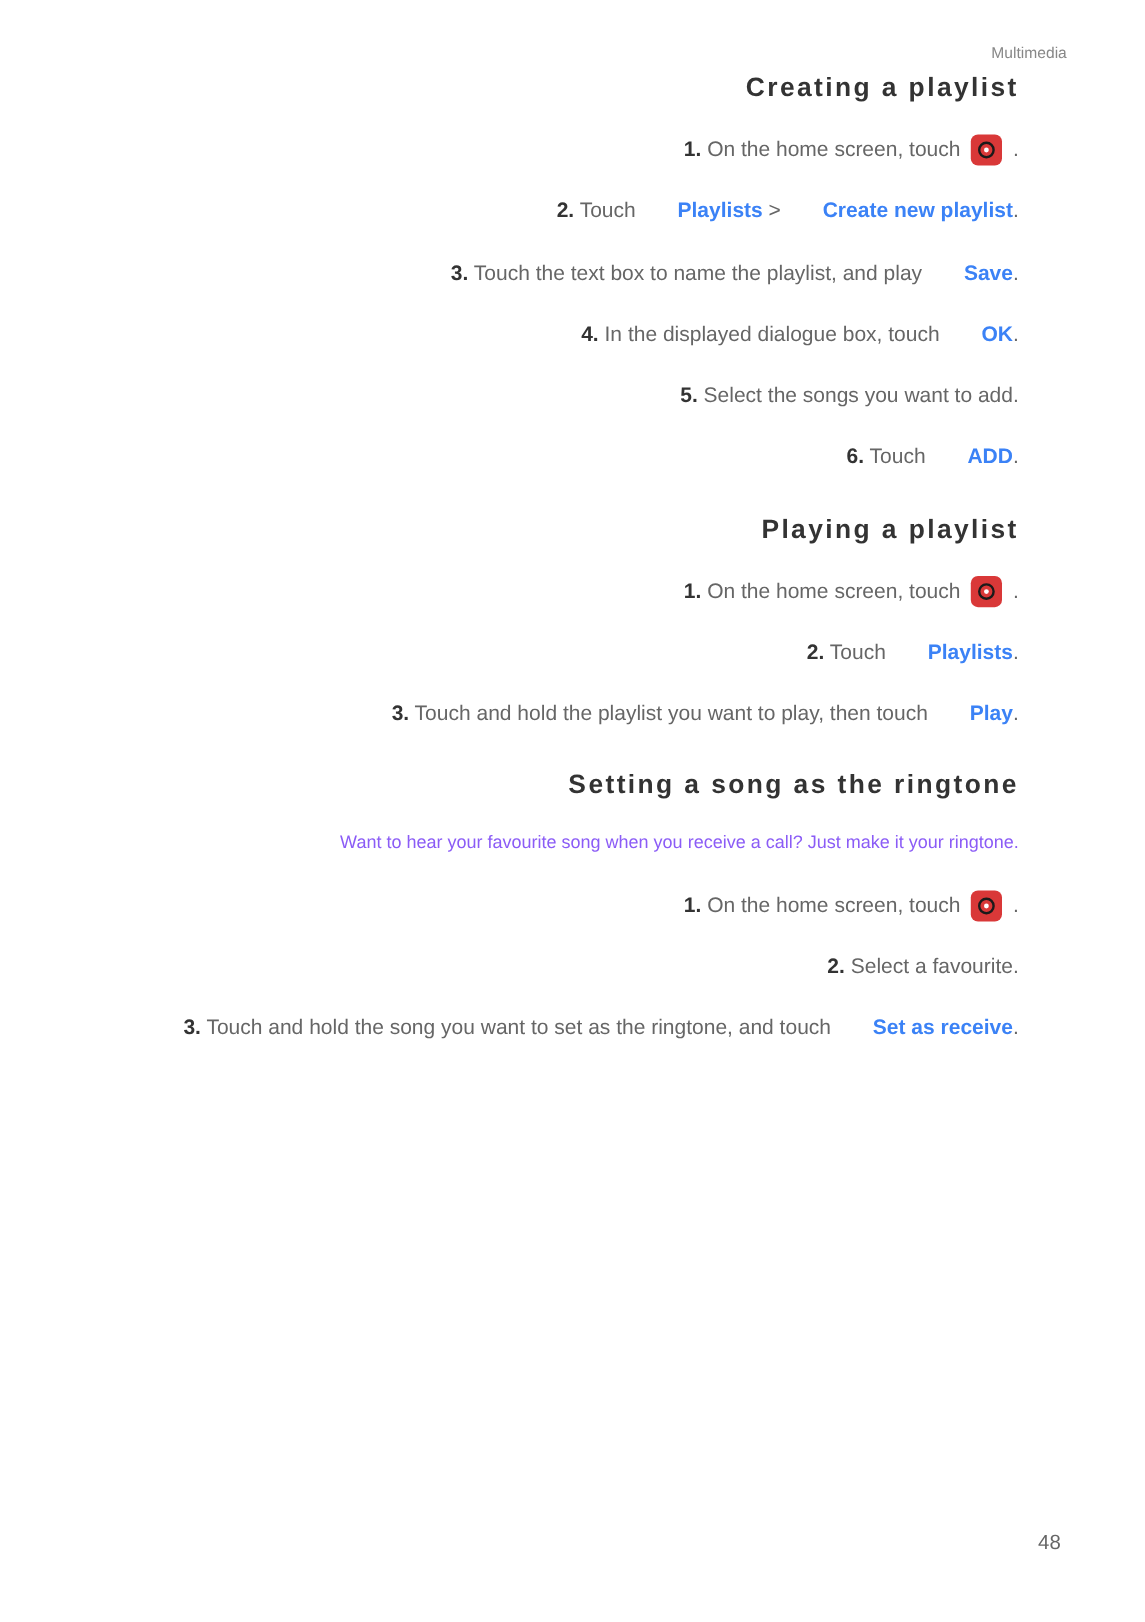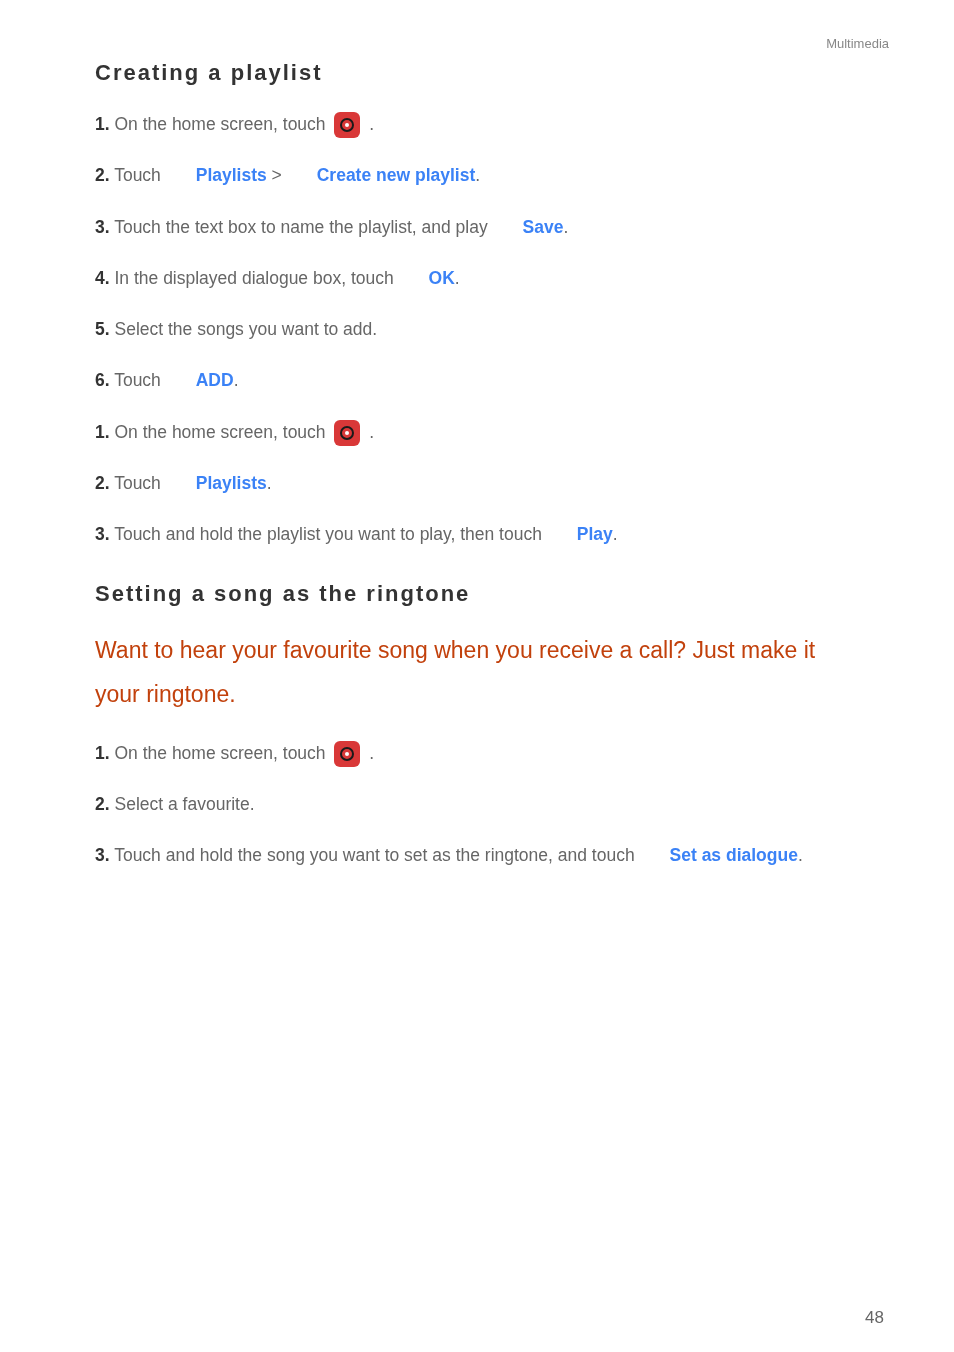--- a/index.html
+++ b/index.html
@@ -13,35 +13,36 @@
     }
     .header-label {
       position: absolute;
       top: 36px;
       right: 65px;
       font-size: 13px;
       color: #888888;
     }
     .content {
       padding: 60px 105px 0 95px;
+      text-align: right;
     }
     h2.section-title {
       font-size: 22px;
       font-weight: bold;
       color: #333333;
       letter-spacing: 2px;
       margin-bottom: 22px;
       margin-top: 0;
     }
     h2.section-title.spaced-top {
       margin-top: 30px;
     }
     .intro-text {
-      font-size: 23px;
-      color: #c2410c;
+      font-size: 15px;
+      color: #8b5cf6;
       line-height: 1.9;
       margin-bottom: 20px;
     }
     .step {
       font-size: 17.5px;
       color: #666666;
       line-height: 1.9;
       margin-bottom: 18px;
       padding-left: 24px;
       text-indent: -24px;
@@ -83,21 +84,21 @@
       width: 4px;
       height: 4px;
       background: #ffffff;
       border-radius: 50%;
       top: 50%;
       left: 50%;
       transform: translate(-50%, -50%);
     }
     .page-num {
       position: absolute;
-      bottom: 24px;
+      bottom: 56px;
       right: 70px;
       font-size: 17px;
       color: #666666;
     }
   </style>
 </head>
 <body>
 
 <div class="header-label">Multimedia</div>
 
@@ -130,20 +131,21 @@
   <div class="step">
     <span class="step-num">5.</span>
     <span>Select the songs you want to add.</span>
   </div>
 
   <div class="step">
     <span class="step-num">6.</span>
     <span>Touch </span><span class="bold-text">ADD</span><span>.</span>
   </div>
 
+  <h2 class="section-title spaced-top">Playing a playlist</h2>
 
   <div class="step">
     <span class="step-num">1.</span>
     <span>On the home screen, touch </span>
     <span class="music-icon"></span>
     <span> .</span>
   </div>
 
   <div class="step">
     <span class="step-num">2.</span>
@@ -166,18 +168,18 @@
     <span> .</span>
   </div>
 
   <div class="step">
     <span class="step-num">2.</span>
     <span>Select a favourite.</span>
   </div>
 
   <div class="step">
     <span class="step-num">3.</span>
-    <span>Touch and hold the song you want to set as the ringtone, and touch </span><span class="bold-text">Set as dialogue</span><span>.</span>
+    <span>Touch and hold the song you want to set as the ringtone, and touch </span><span class="bold-text">Set as receive</span><span>.</span>
   </div>
 
 </div>
 
 <div class="page-num">48</div>
 
 </body></html>

